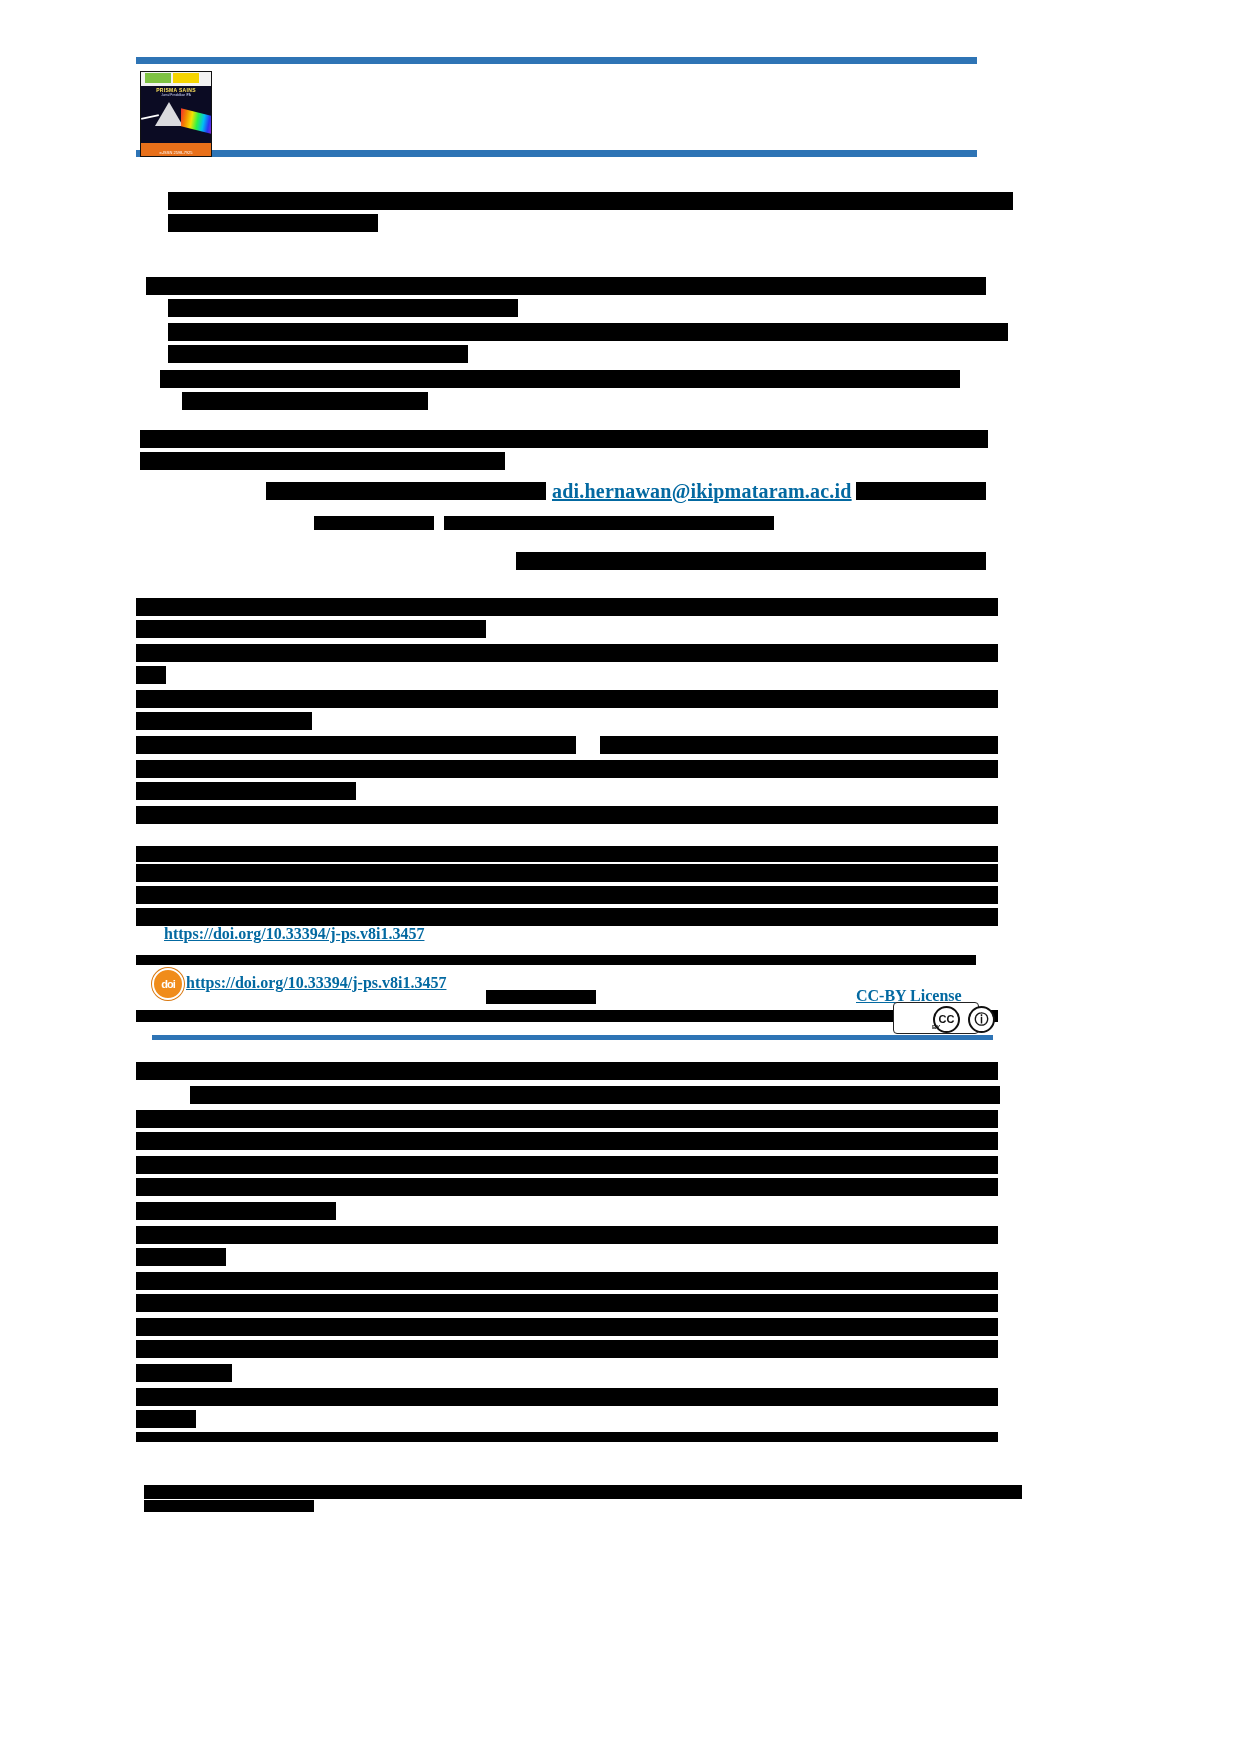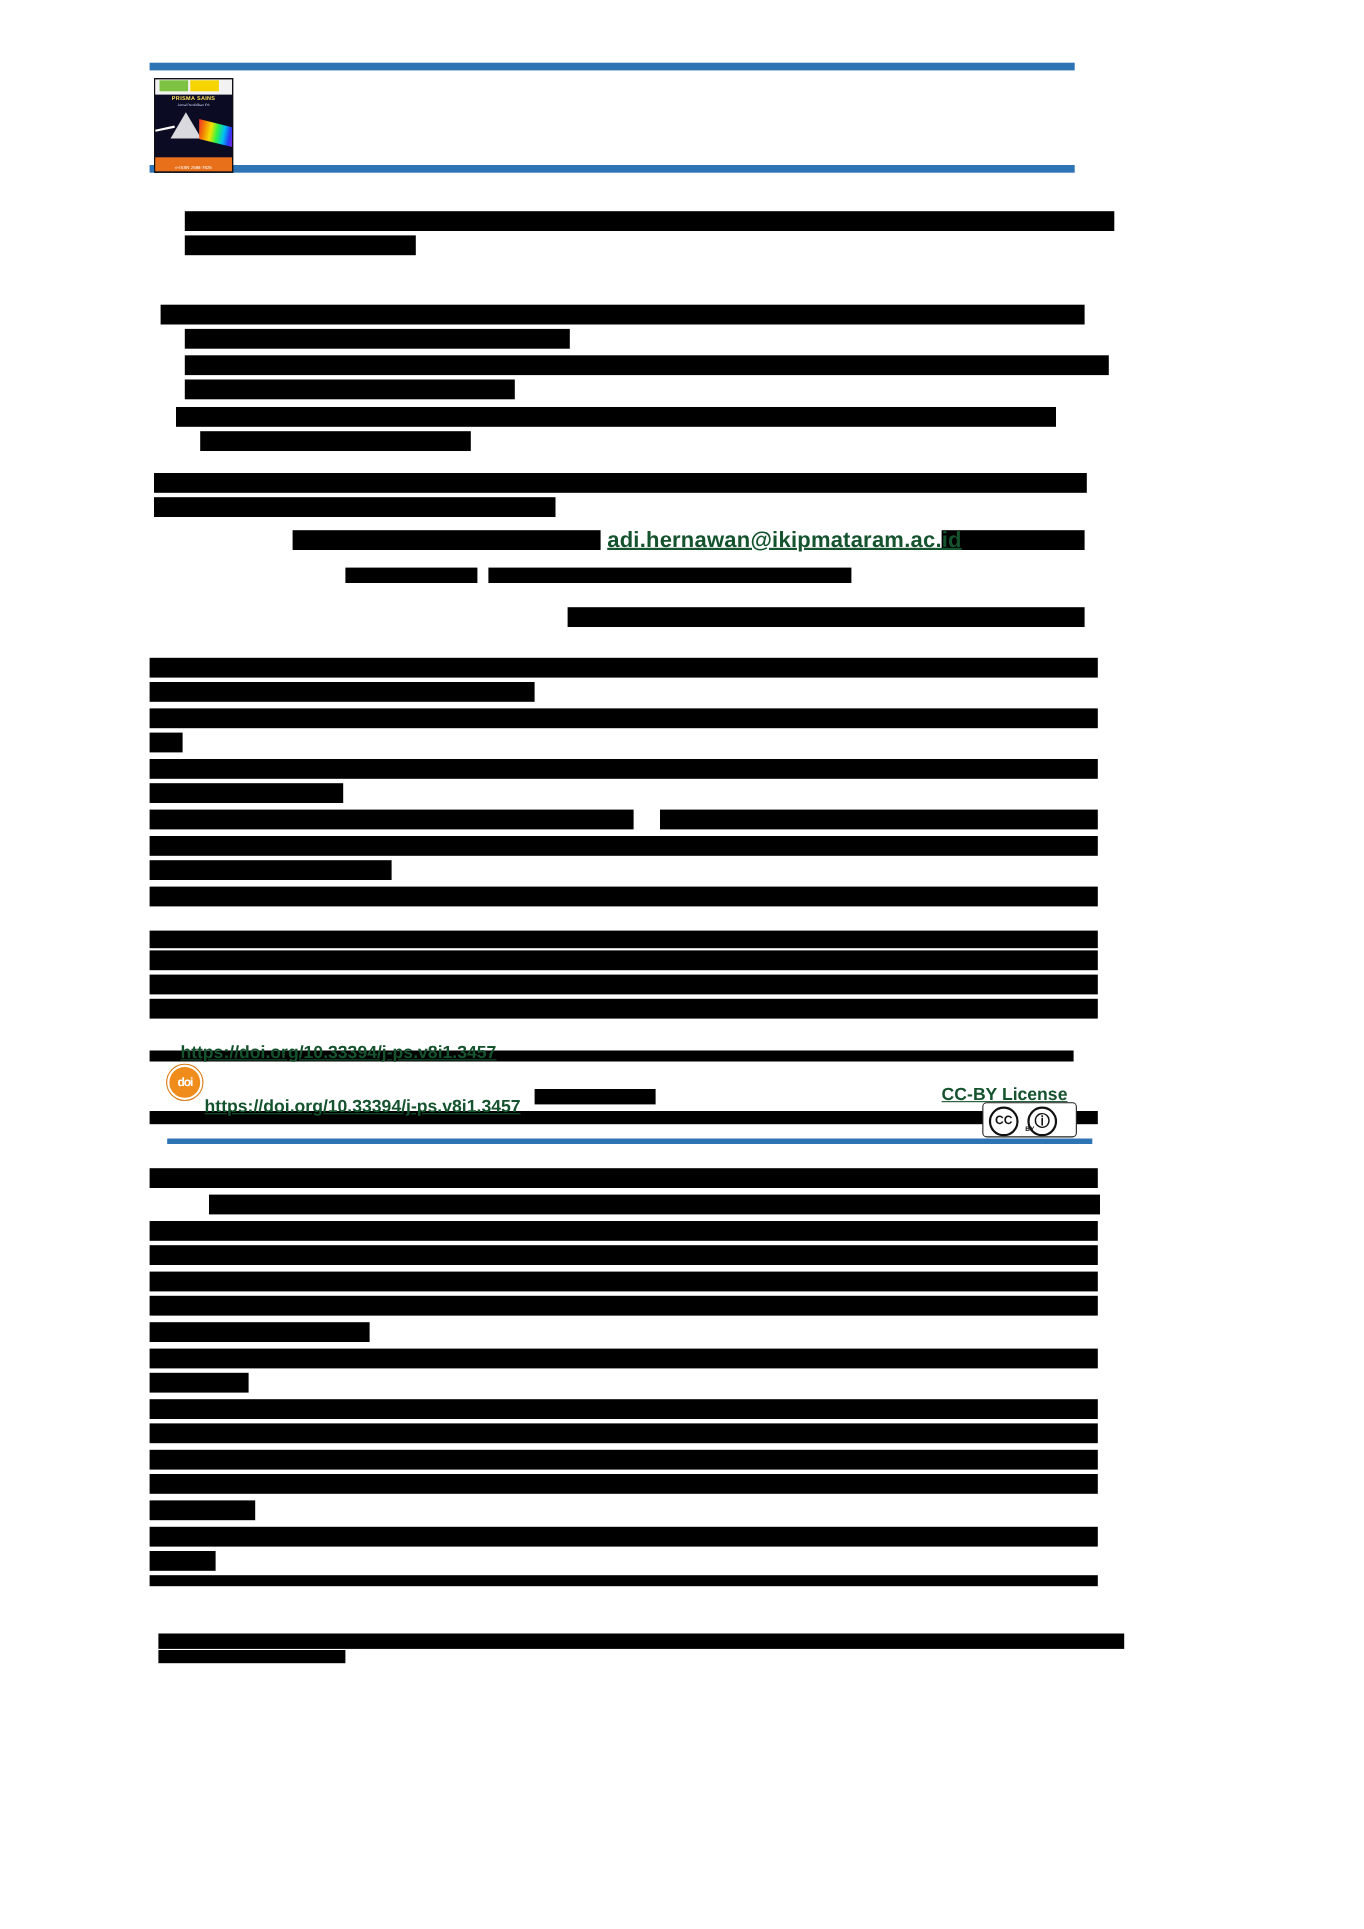--- a/index.html
+++ b/index.html
@@ -111,34 +111,33 @@
     position: absolute;
     left: 0; bottom: 1px;
     width: 70px;
     text-align: center;
     color: #ffffff;
     font-size: 4px;
     font-family: "Liberation Sans", sans-serif;
   }
   .link {
     position: absolute;
-    color: #14532d;
+    color: #0369a1;
     font-weight: bold;
     text-decoration: underline;
-    font-family: Liberation Sans, sans-serif;
+    font-family: Liberation Serif, serif;
     white-space: nowrap;
     text-align: right;
   }
   .email-link {
     font-size: 20px;
     letter-spacing: .2px;
   }
   .doi-link {
     font-size: 16px;
-    margin-top: 24px;
   }
   .cc-link {
     font-size: 16px;
   }
   .doi-badge {
     position: absolute;
     left: 152px;
     top: 968px;
     width: 28px;
     height: 28px;
@@ -170,20 +169,21 @@
     width: 23px; height: 23px;
     border-radius: 50%;
     background: #ffffff;
     border: 2px solid #111;
     color: #111;
     font-family: "Liberation Sans", sans-serif;
     font-weight: bold;
     font-size: 11px;
     line-height: 23px;
     text-align: center;
+    margin-left: 34px;
   }
   .cc-c1 { left: 5px; }
   .cc-c2 { left: 40px; font-size: 14px; }
   .cc-by {
     position: absolute;
     left: 38px;
     top: 21px;
     font-family: "Liberation Sans", sans-serif;
     font-size: 6px;
     font-weight: bold;

